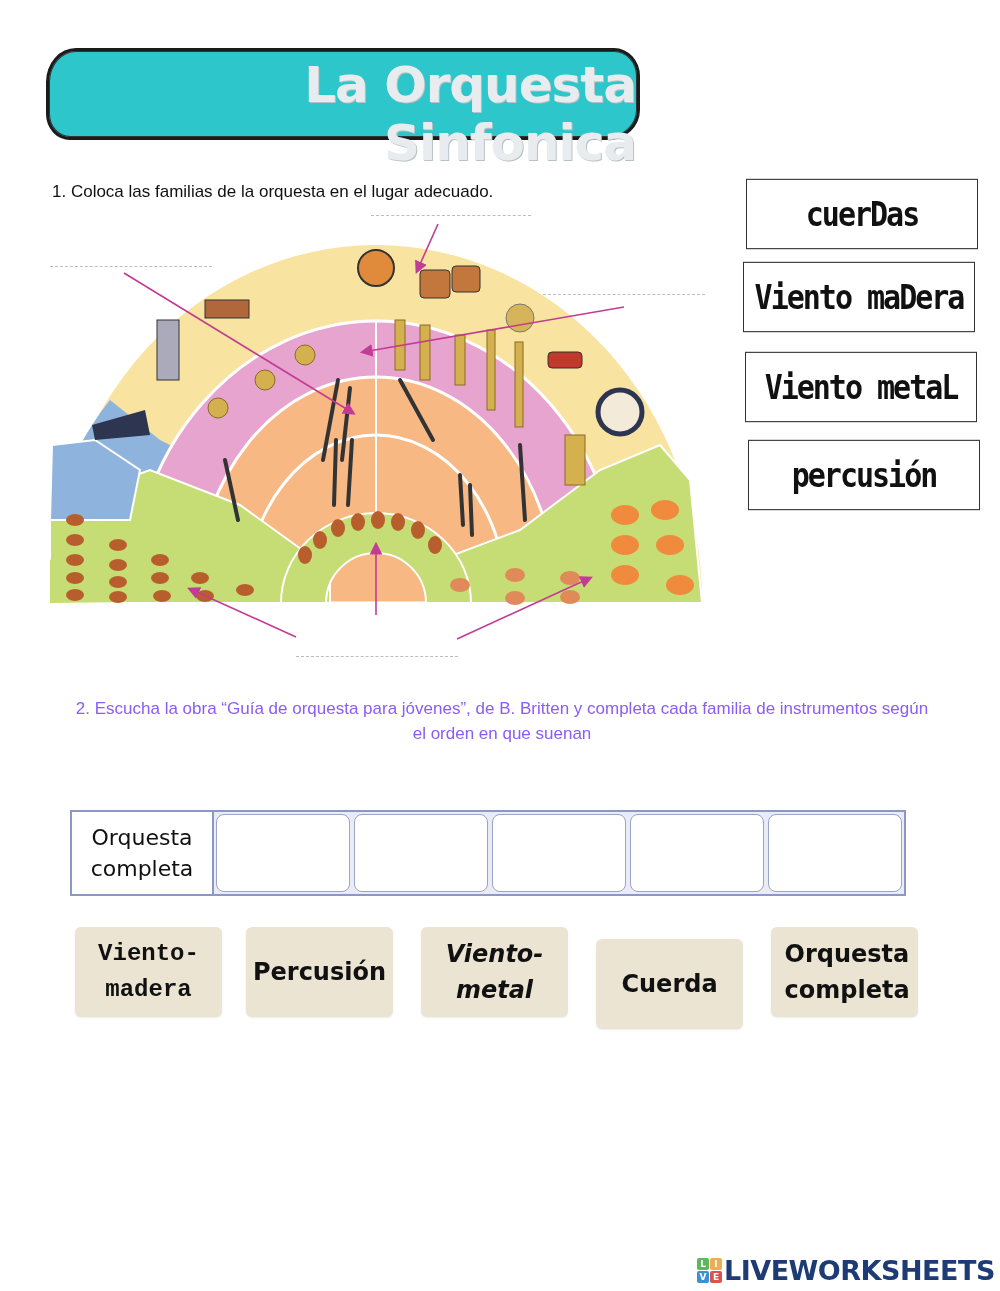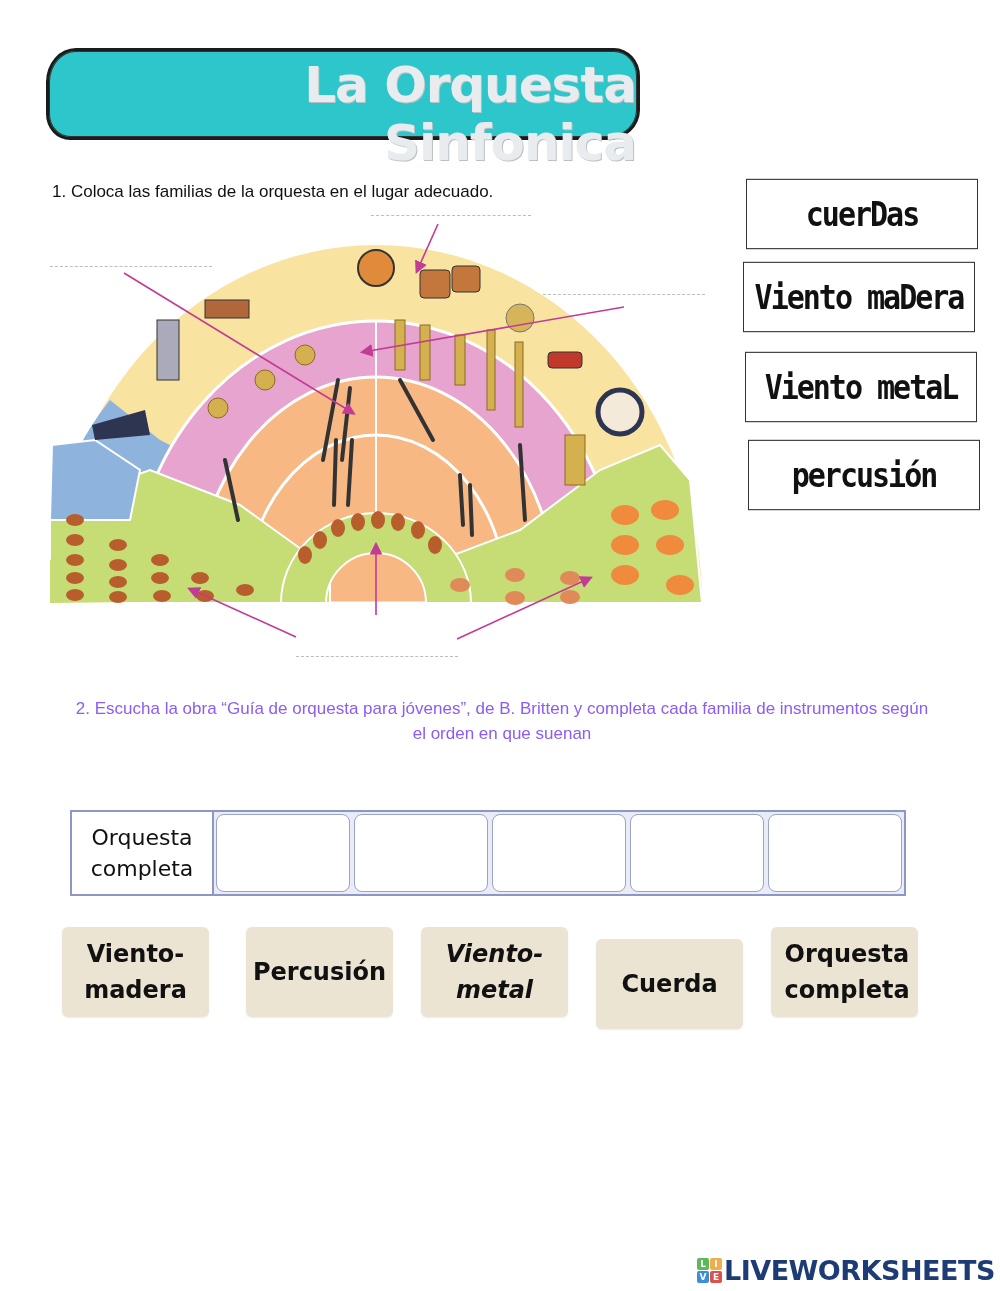--- a/index.html
+++ b/index.html
@@ -152,21 +152,21 @@
 
 <div class="seq-table">
   <div class="seq-first">Orquesta completa</div>
   <div class="seq-slot"></div>
   <div class="seq-slot"></div>
   <div class="seq-slot"></div>
   <div class="seq-slot"></div>
   <div class="seq-slot"></div>
 </div>
 
-<div class="chip" style="left:62px;">
+<div class="chip" style="left:75px;font-family:Liberation Mono, monospace;">
     <span style="display:block;width:110px;">Viento-madera</span>
   </div>
 <div class="chip" style="left:246px;">
     <span>Percusión</span>
   </div>
 <div class="chip" style="left:421px;">
     <span style="display:block;width:100px;font-style:italic;">Viento-metal</span>
   </div>
 <div class="chip" style="left:596px;margin-top:12px;">
     <span>Cuerda</span>

